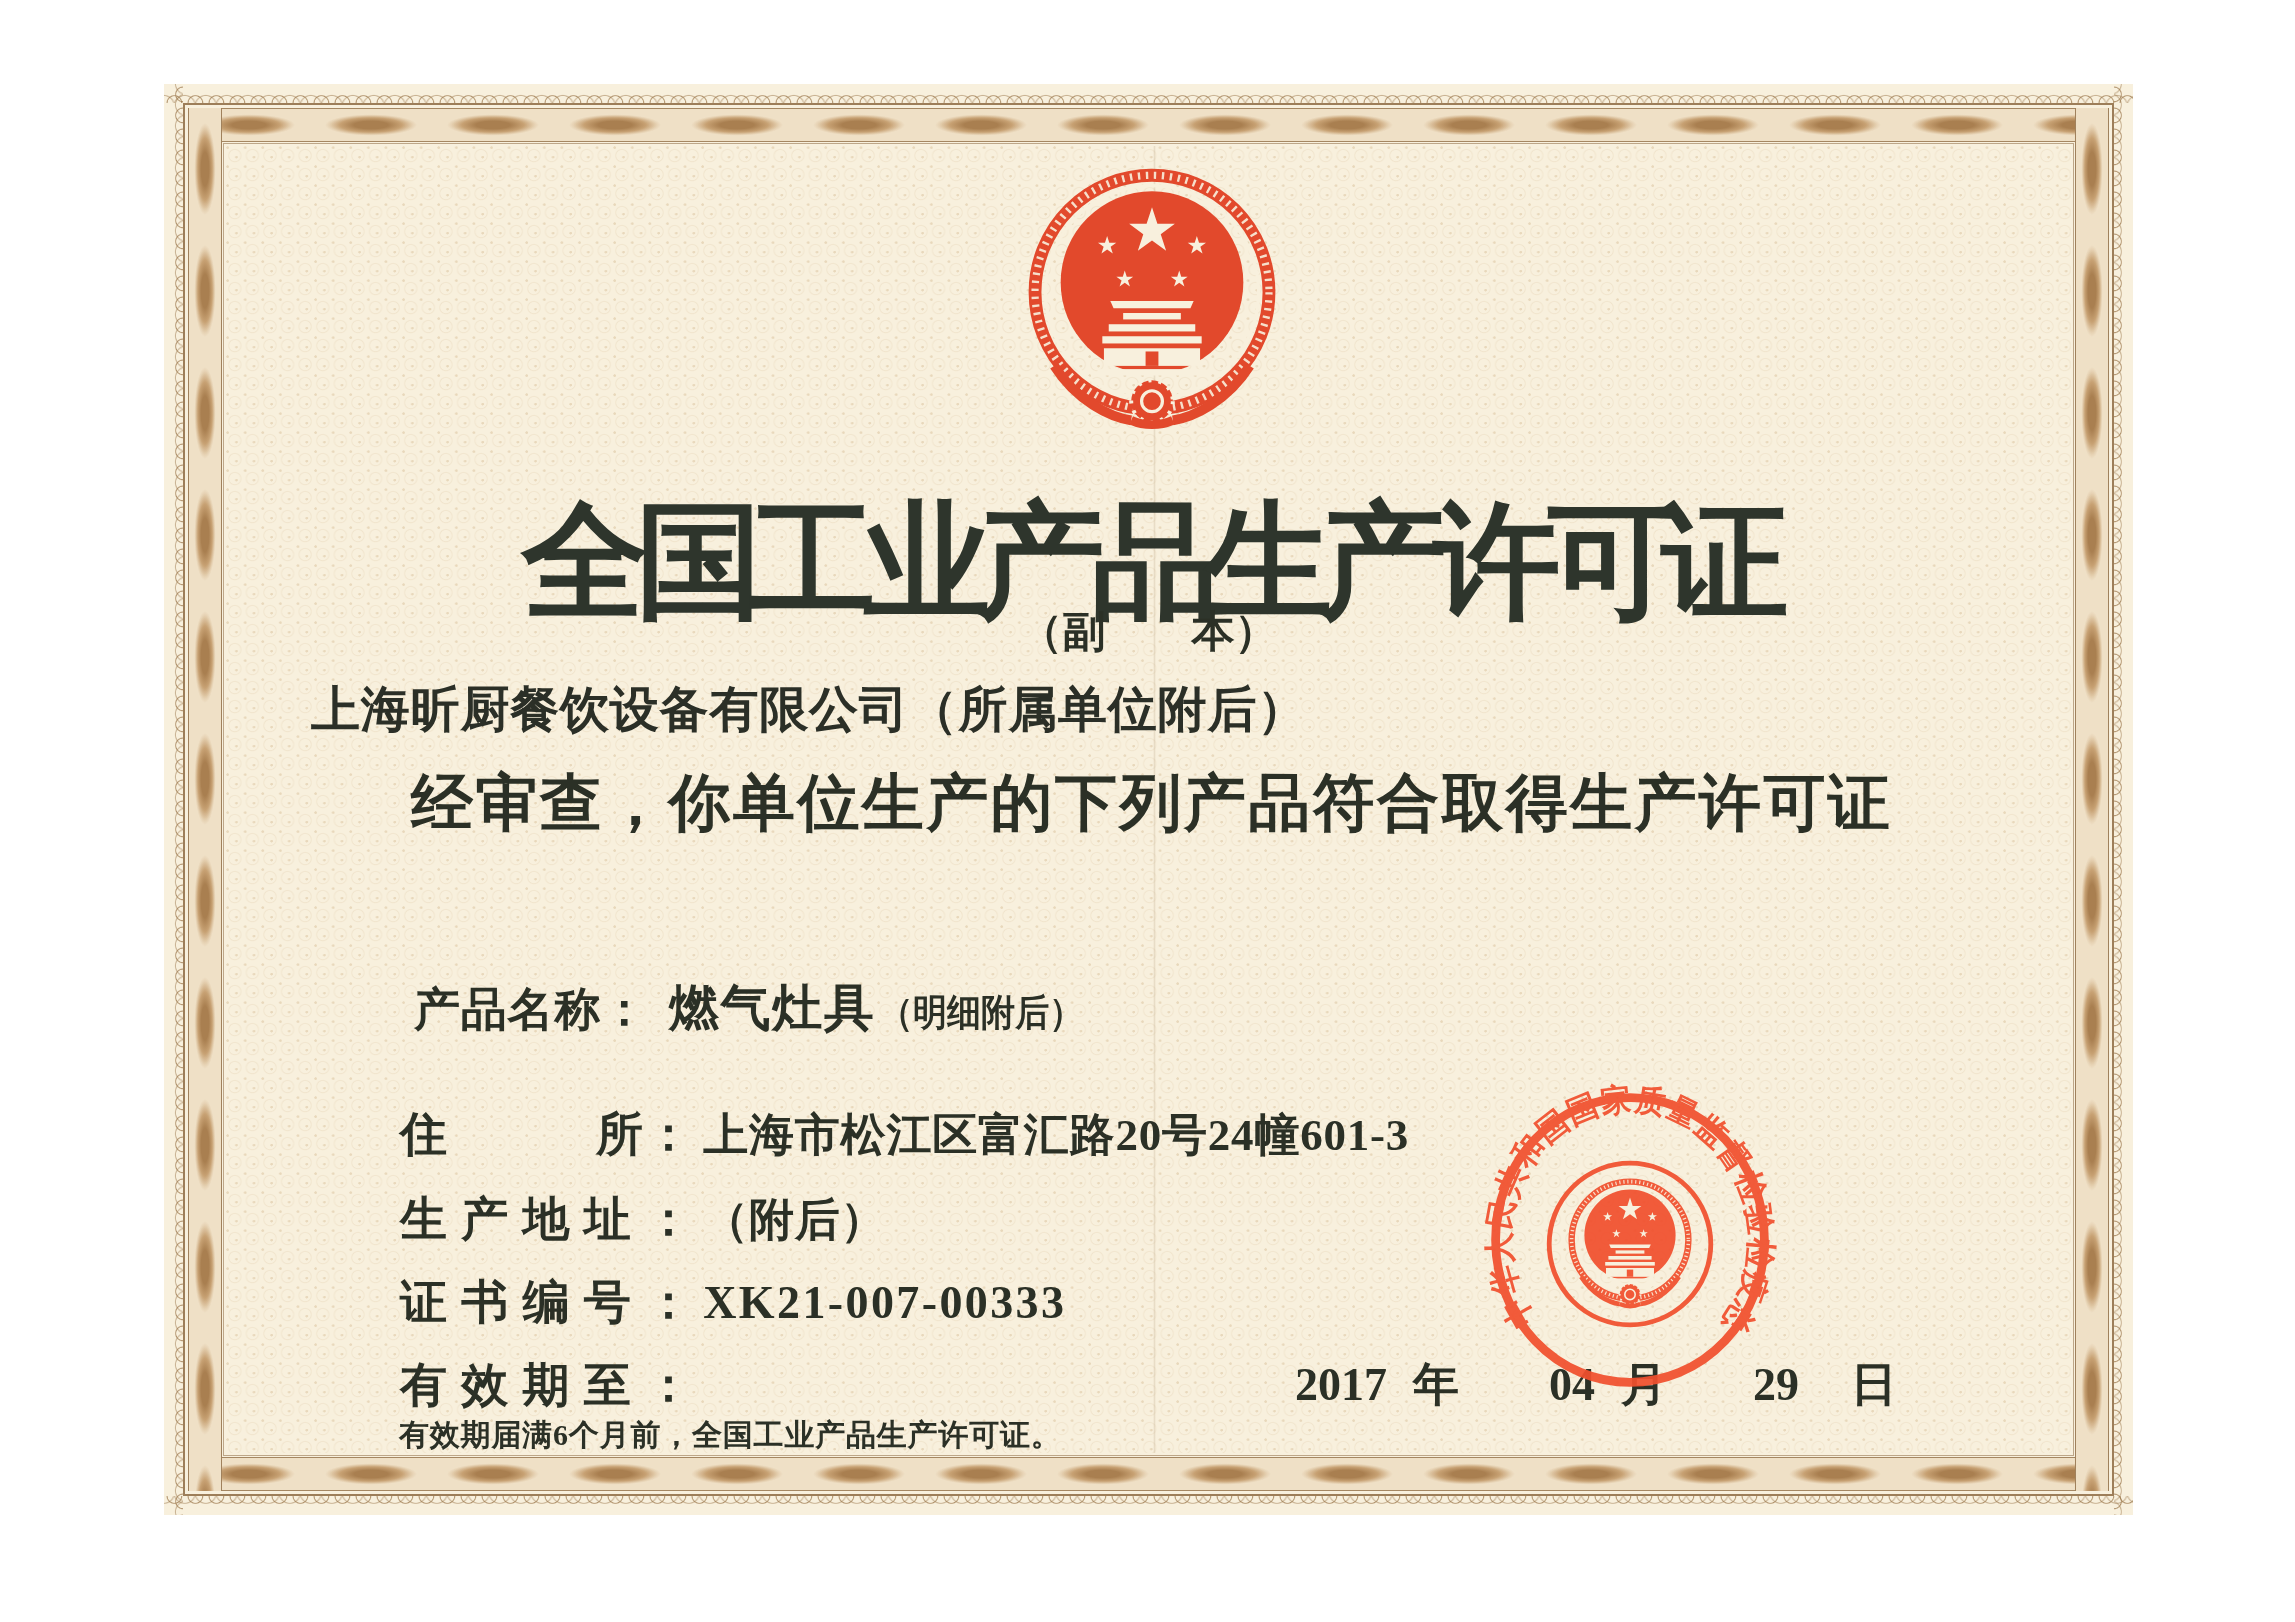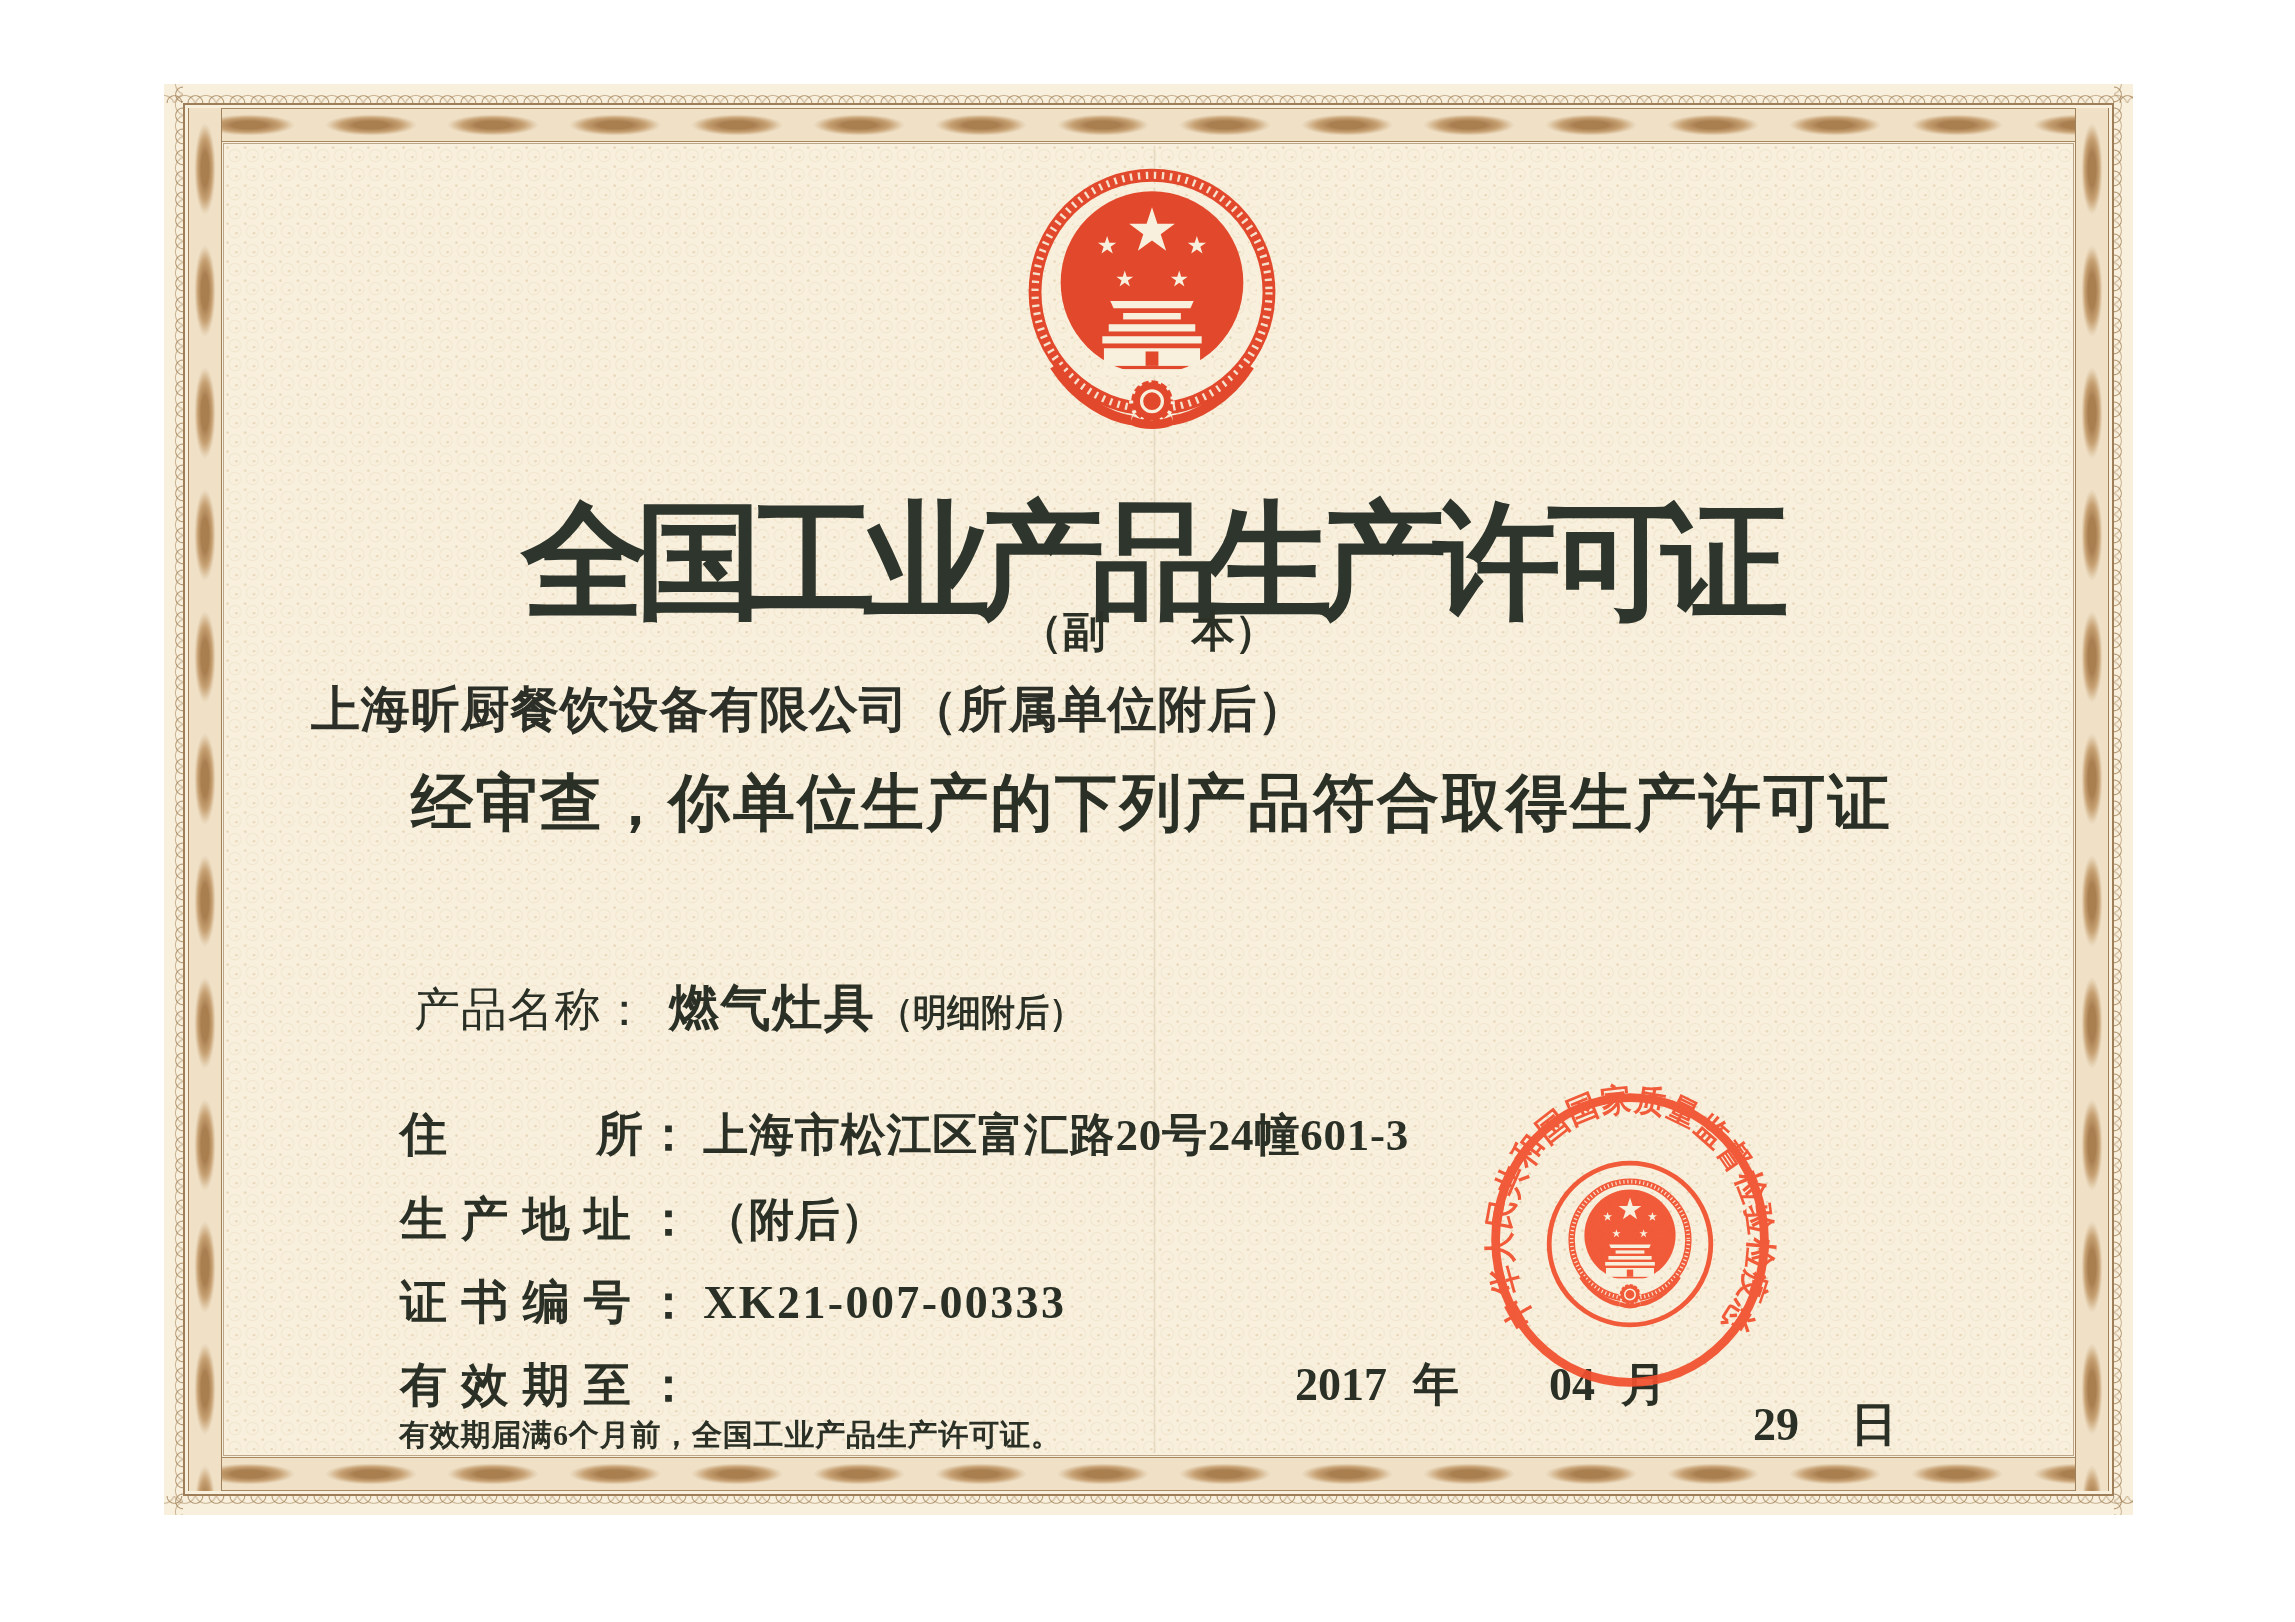--- a/index.html
+++ b/index.html
@@ -60,32 +60,32 @@
   .emblem{left:859px;top:80px;width:258px;height:274px;color:#e2492c;}
   .title{left:0;right:0;top:394px;text-align:center;font-size:127px;font-weight:700;
     letter-spacing:-13px;color:#2e352c;white-space:nowrap;}
   .subtitle{left:0;right:0;top:519px;text-align:center;font-size:43px;font-weight:600;color:#2b3026;white-space:pre;}
   .company{left:147px;top:593px;font-size:49px;font-weight:700;letter-spacing:0.8px;
     font-family:"Liberation Sans","DejaVu Sans",sans-serif;color:#2b2f27;white-space:pre;}
   .para{font-size:62px;font-weight:700;letter-spacing:2.4px;color:#2b3026;white-space:pre;}
   .para1{left:247px;top:677px;}
   .para2{left:141px;top:785px;}
   .prodrow{left:250px;top:891px;display:flex;align-items:baseline;}
-  .prodlabel{font-size:46px;font-weight:400;letter-spacing:0.8px;}
+  .prodlabel{font-size:46px;font-weight:700;letter-spacing:0.8px;}
   .prodvalue{font-size:50px;font-weight:700;margin-left:21px;letter-spacing:1.6px;}
   .prodnote{font-size:37px;font-weight:700;margin-left:3.2px;transform:scaleX(.92);transform-origin:left;}
   .fieldrow{left:236px;display:flex;align-items:baseline;}
   .f1{top:1019px;} .f2{top:1104px;} .f3{top:1187px;} .f4{top:1270px;}
   .flabel{display:inline-block;width:292px;font-size:47px;font-weight:700;
     text-align:justify;text-align-last:justify;white-space:pre;}
   .fvalue{font-size:45px;font-weight:700;margin-left:11.2px;white-space:pre;letter-spacing:0.8px;text-align:right;}
   .f3 .fvalue{font-size:46px;letter-spacing:2.4px;}
   .f4 .fvalue{font-size:46px;word-spacing:11.2px;}
   .issue{top:1270px;font-size:46px;font-weight:700;white-space:pre;word-spacing:14.4px;z-index:3;}
-  .iy{left:1131px;} .im{left:1385px;} .id{left:1589px;margin-top:40px;}
+  .iy{left:1131px;} .im{left:1385px;} .id{left:1589px;}
   .note{left:235px;top:1331px;font-size:30px;font-weight:700;letter-spacing:0.8px;white-space:pre;}
   .seal{left:1312px;top:996px;width:308px;height:320px;z-index:5;opacity:.93;color:#f1502e;}
   .hiddendefs{position:absolute;width:0;height:0;overflow:hidden;}
 </style>
 </head>
 <body>
 
 <svg class="hiddendefs" aria-hidden="true">
   <defs>
     <g id="emblem">

